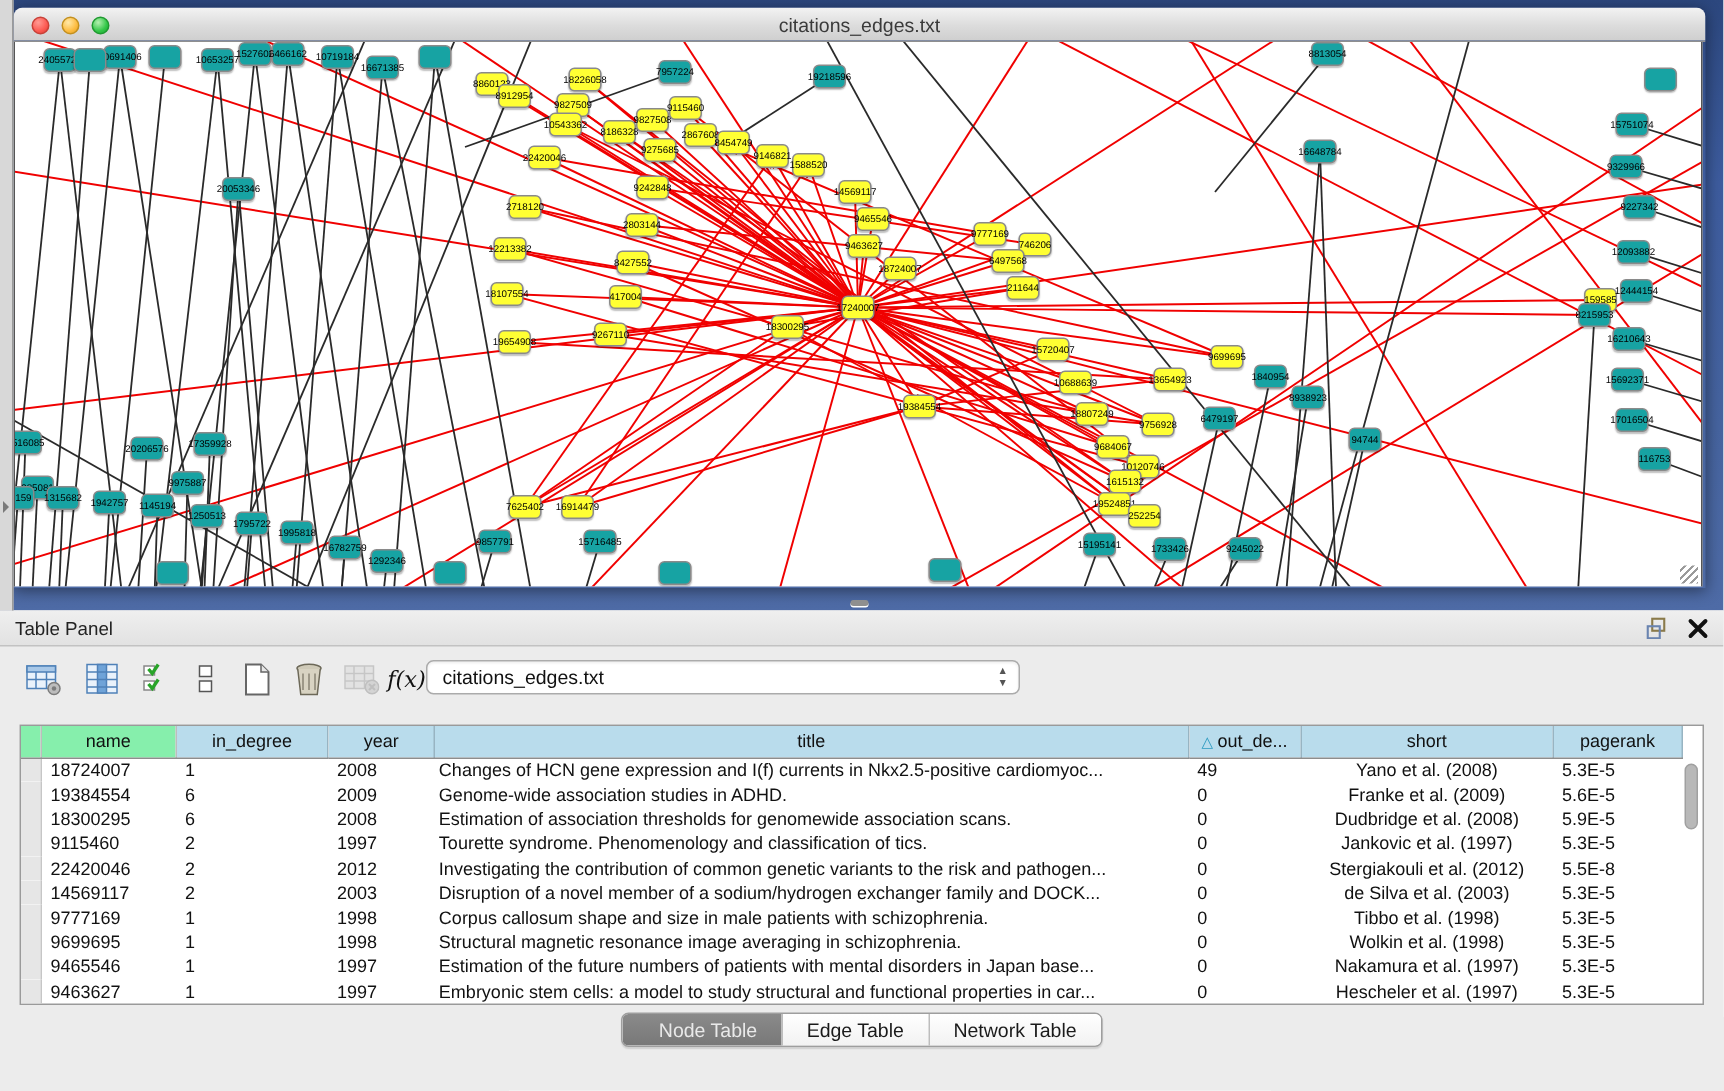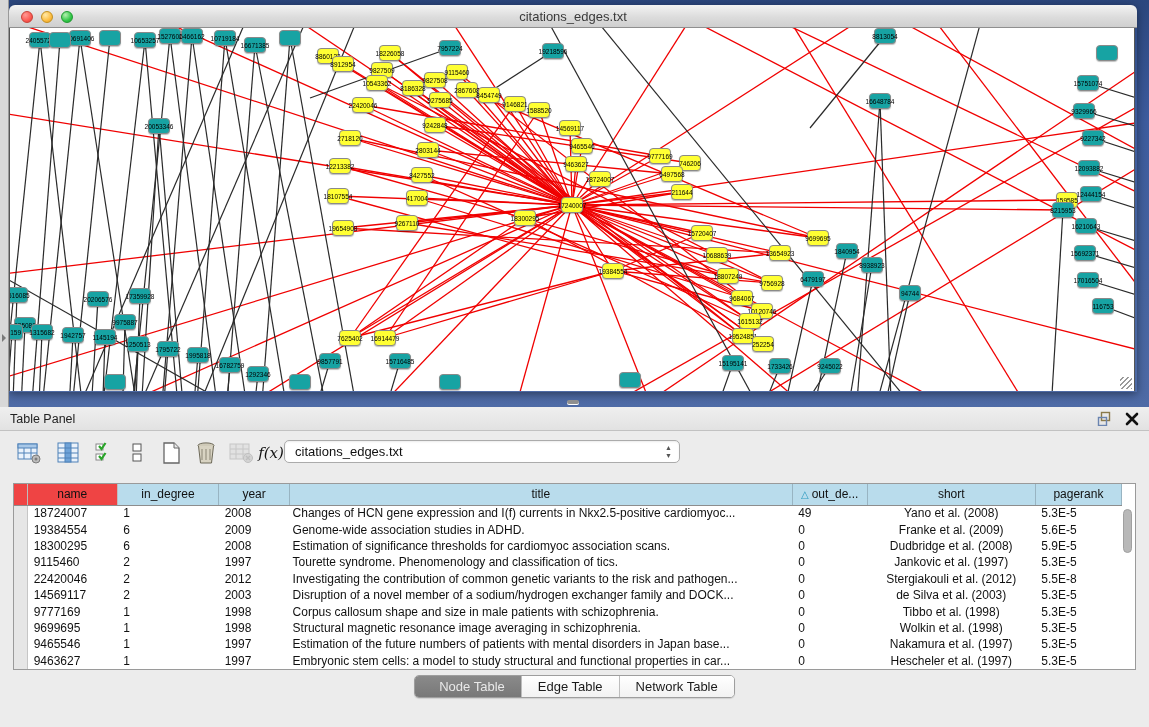--- a/index.html
+++ b/index.html
@@ -54,21 +54,21 @@
     font-size:13px; color:#111; line-height:21px; padding-left:10px; cursor:pointer; }
   #combo .steppers { position:absolute; right:7px; top:3px; font-size:7px; line-height:8px;
     color:#555; text-align:center; }
 
   #table-frame { position:absolute; left:13px; top:76px; width:1123px; height:187px;
     background:#fff; border:1px solid #9a9a9a; overflow:hidden; }
   table { border-collapse:collapse; table-layout:fixed; width:1108px; }
   th { height:21px; font-size:12px; font-weight:normal; color:#111;
     background:#b9dcec; border-right:1px solid #98b4c2; border-bottom:1px solid #8d8d8d;
     overflow:hidden; white-space:nowrap; cursor:pointer; }
-  th.gutter, th.namecol { background:#ef4444; border-right:1px solid #bdbdbd; }
+  th.gutter, th.namecol { background:#86efac; border-right:1px solid #bdbdbd; }
   td { height:16.4px; font-size:12px; color:#111; white-space:nowrap; overflow:hidden;
     padding:0 3px; cursor:default; }
   td.num { padding-left:6px; }
   td.ctr { text-align:center; }
   .sortglyph { color:#2e9bc0; font-size:10px; margin-right:3px; }
   #vscroll { position:absolute; right:3px; top:25px; width:9px; height:44px;
     background:#b8b8b8; border-radius:5px; border:1px solid #a0a0a0; cursor:pointer; }
 
   #tabs-row { position:absolute; left:0; top:268px; width:1149px; height:26px; text-align:center; }
   #seg { display:inline-flex; border:1px solid #9e9e9e; border-radius:5px; overflow:hidden;
@@ -712,21 +712,21 @@
               <td class="">Genome-wide association studies in ADHD.</td>
               <td class="num">0</td>
               <td class="ctr">Franke et al. (2009)</td>
               <td class="num">5.6E-5</td>
             </tr>
             <tr>
               <td style="background: rgb(230, 230, 230); border-right: 1px solid rgb(198, 198, 198);"></td>
               <td class="num">18300295</td>
               <td class="num">6</td>
               <td class="num">2008</td>
-              <td class="">Estimation of significance thresholds for cardiomyoc association scans.</td>
+              <td class="">Estimation of association thresholds for genomewide association scans.</td>
               <td class="num">0</td>
               <td class="ctr">Dudbridge et al. (2008)</td>
               <td class="num">5.9E-5</td>
             </tr>
             <tr>
               <td style="background: rgb(230, 230, 230); border-right: 1px solid rgb(198, 198, 198);"></td>
               <td class="num">9115460</td>
               <td class="num">2</td>
               <td class="num">1997</td>
               <td class="">Tourette syndrome. Phenomenology and classification of tics.</td>

